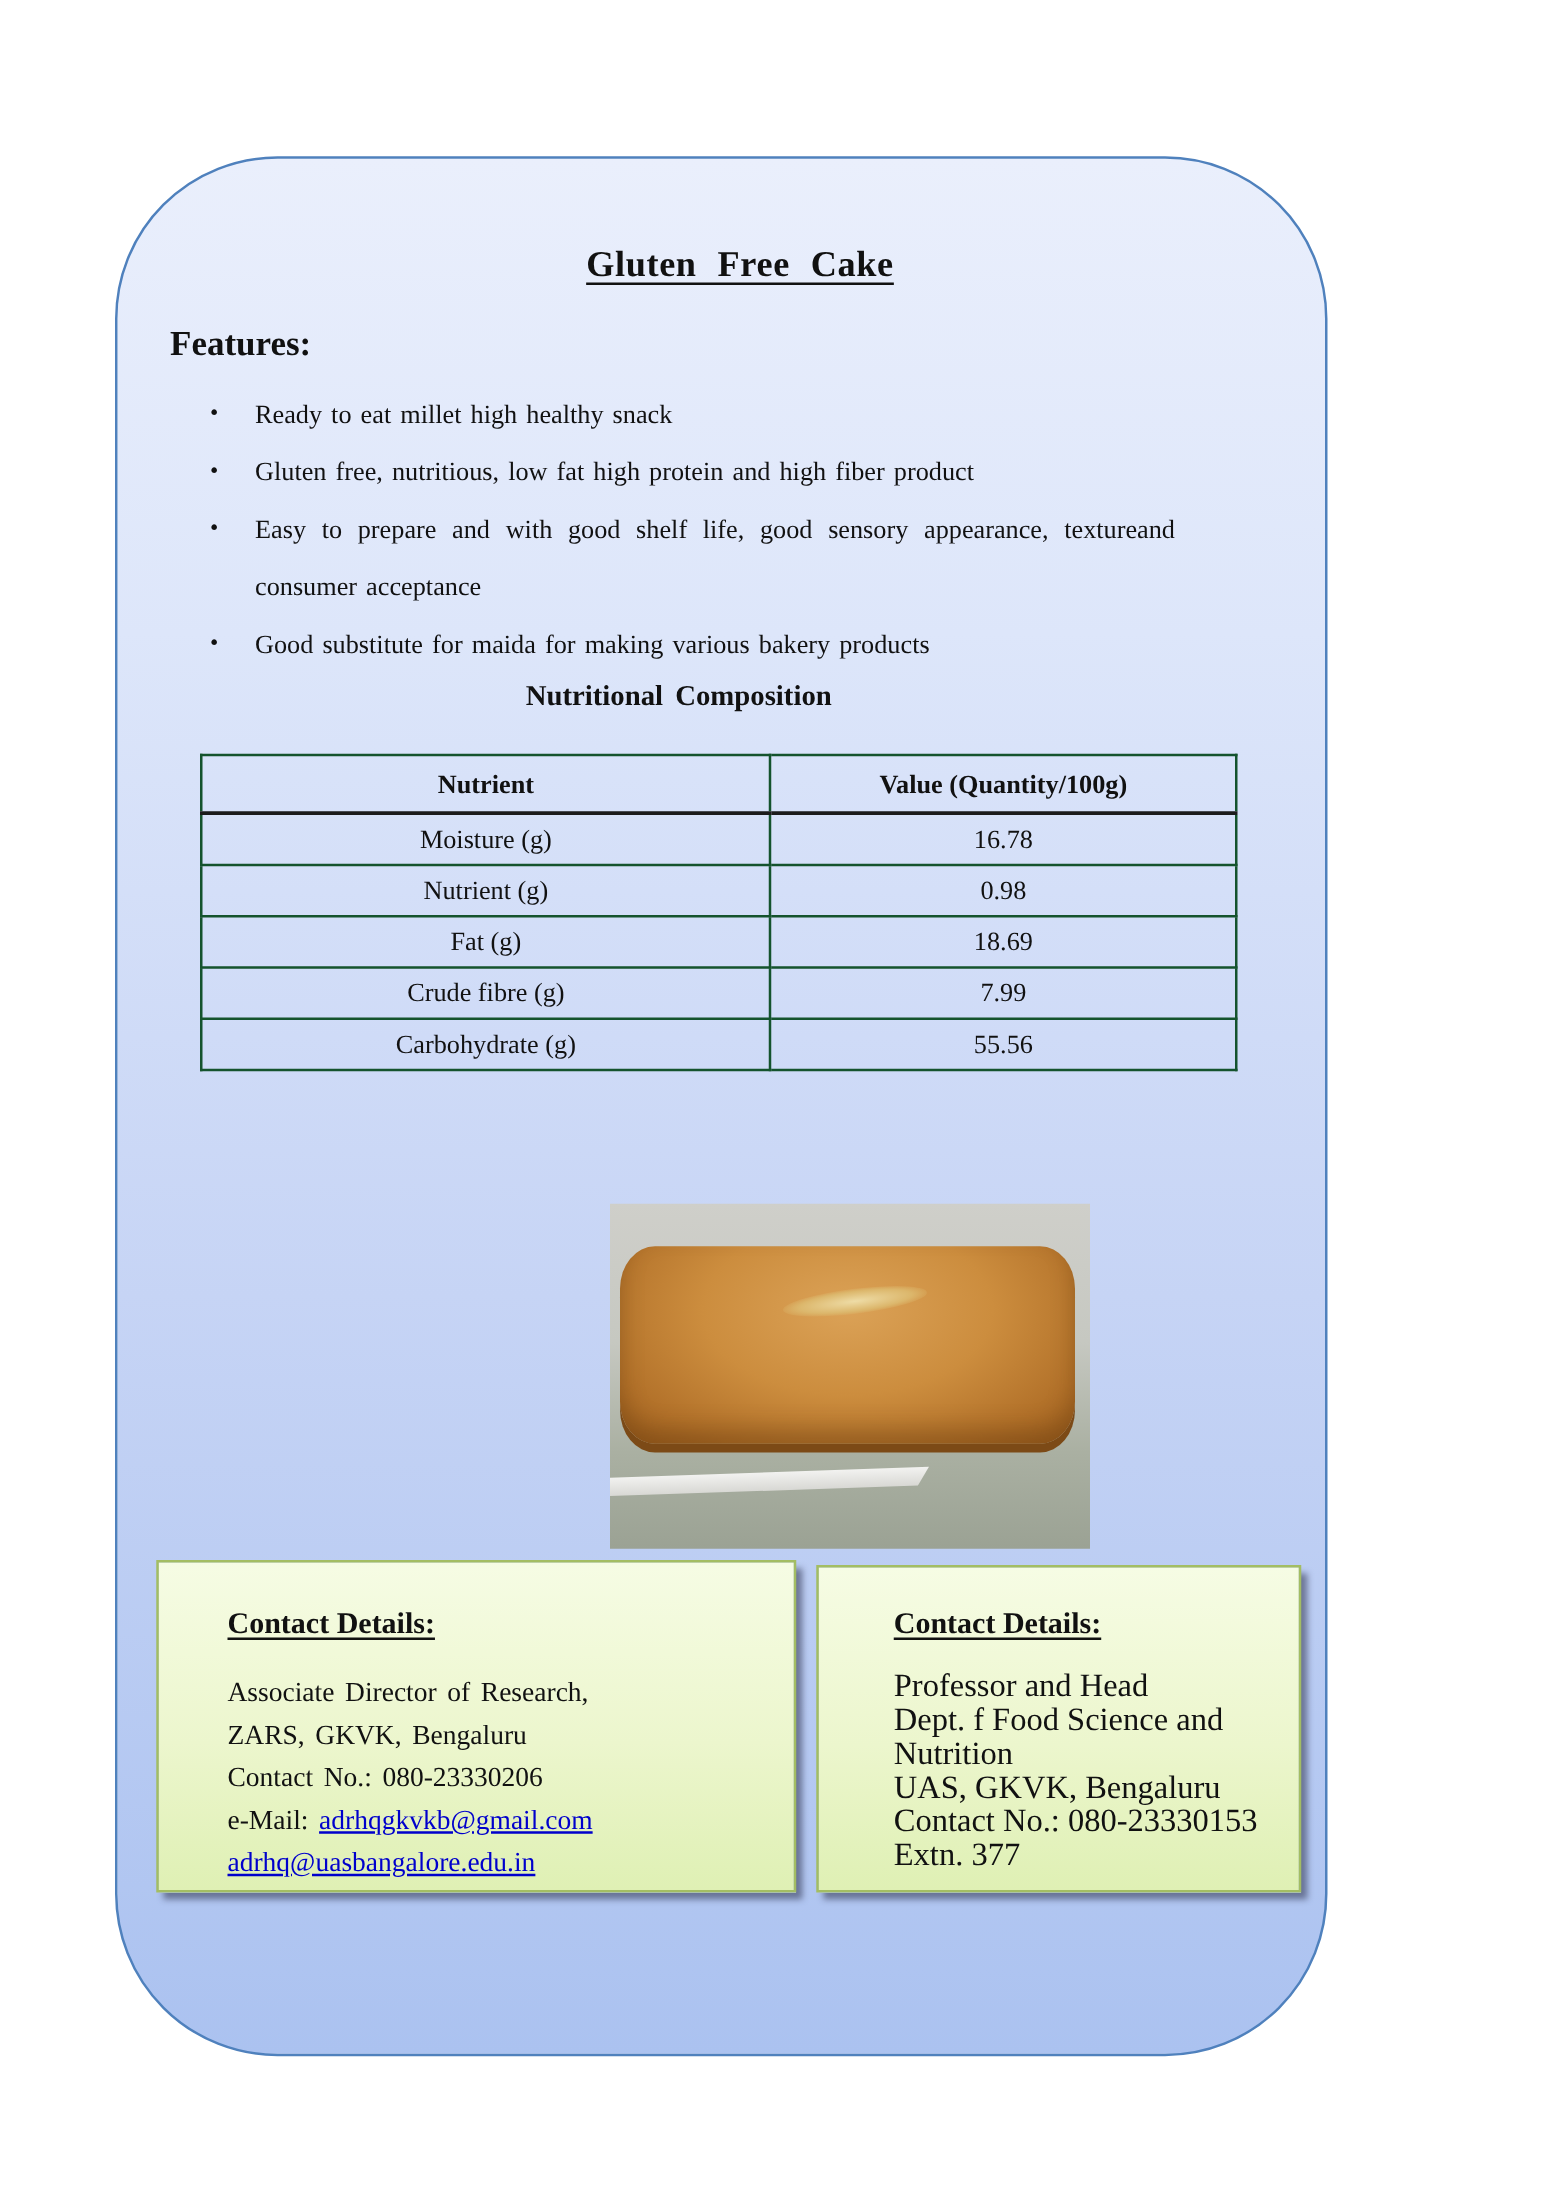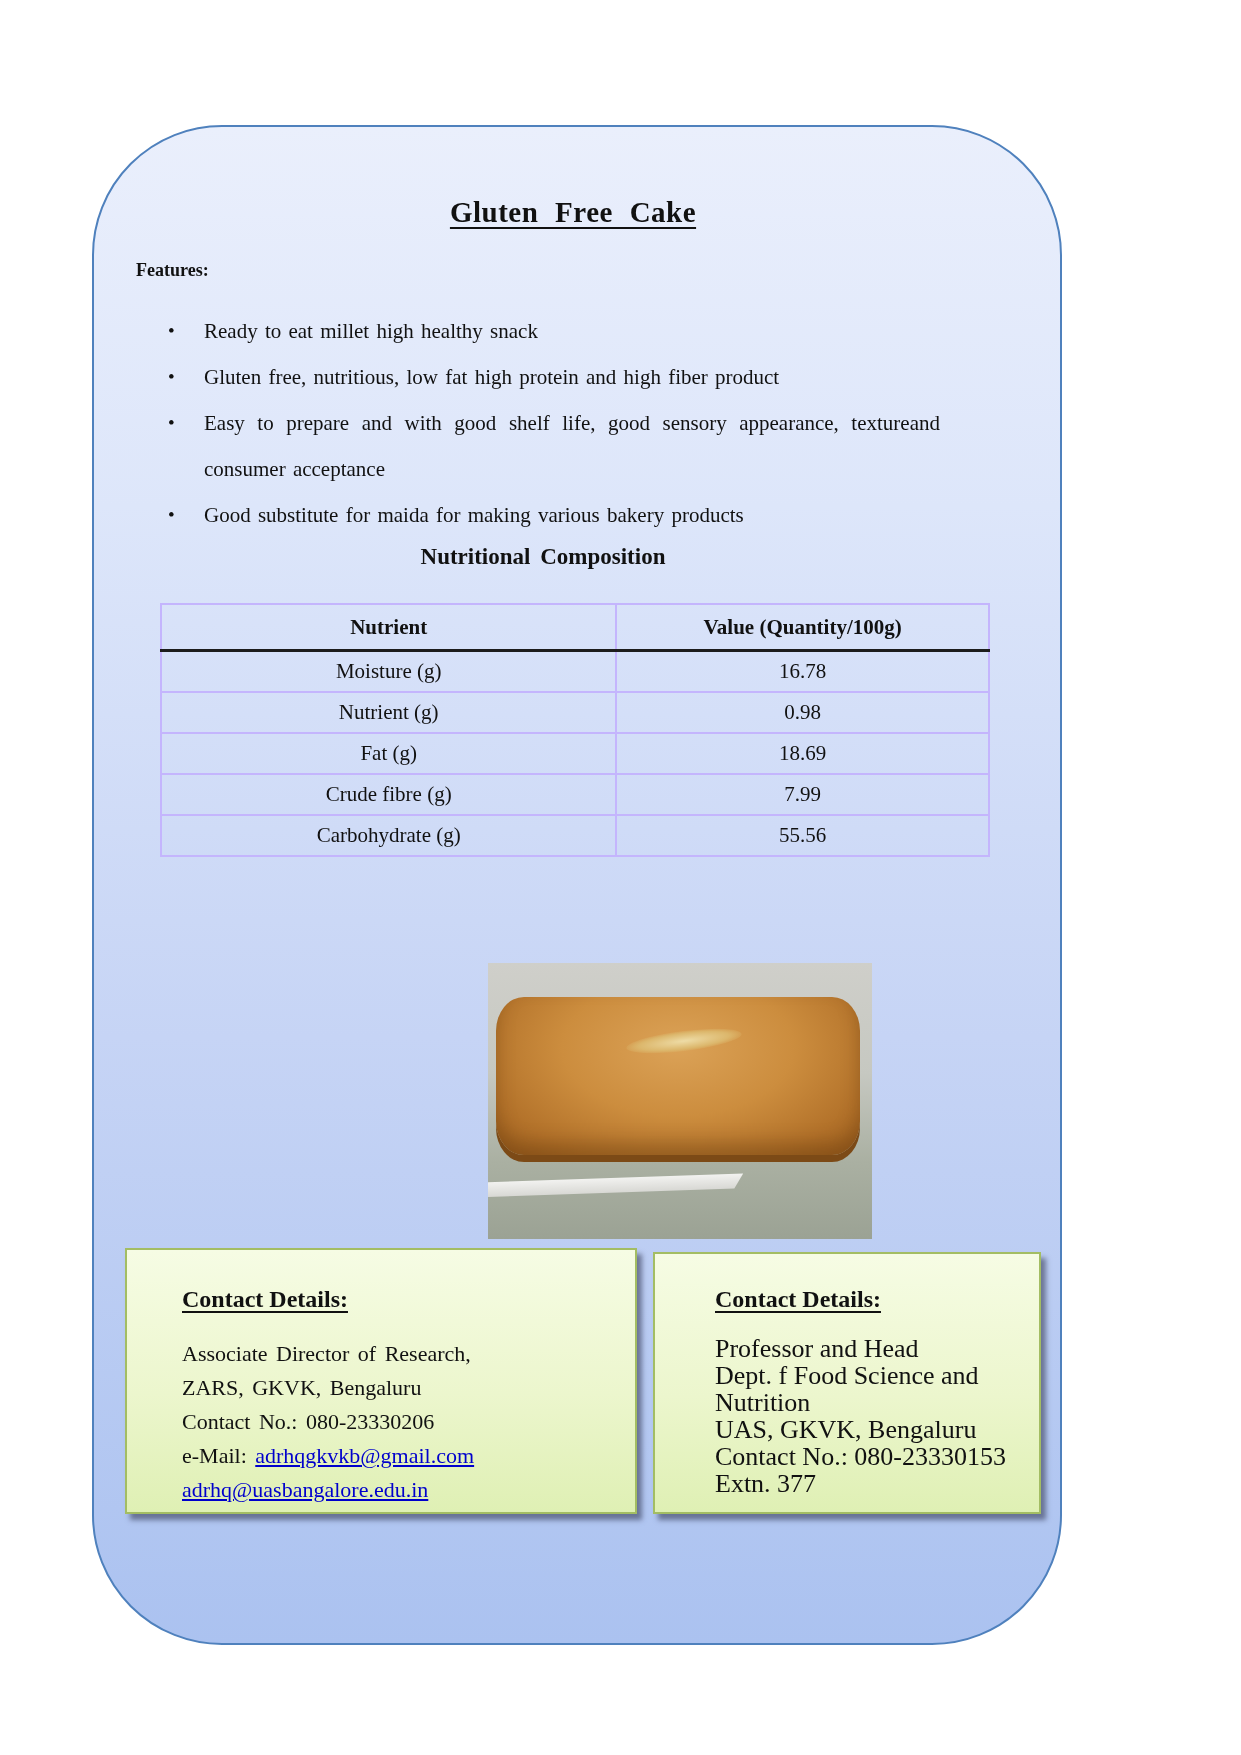--- a/index.html
+++ b/index.html
@@ -8,44 +8,44 @@
     font-family:"Liberation Serif","DejaVu Serif",serif;color:#111;
   }
   
   .panel{
     position:absolute;left:92px;top:125px;width:970px;height:1520px;
     border:2px solid #4f81bd;border-radius:130px;
     background:linear-gradient(180deg,#eaeffc 0%,#dde6fa 25%,#c6d4f5 60%,#abc2f0 100%);
     box-sizing:border-box;
   }
   .title{
-    position:absolute;left:88px;top:196px;width:970px;text-align:center;
+    position:absolute;left:107px;top:196px;width:970px;text-align:center;
     font-size:29px;font-weight:bold;letter-spacing:.5px;word-spacing:9px;
     text-decoration:underline;text-underline-offset:5px;
   }
   .features-heading{
-    position:absolute;left:136px;top:260px;font-size:18px;font-weight:bold;
+    position:absolute;left:136px;top:260px;font-size:28px;font-weight:bold;
   }
   .features{
     position:absolute;left:168px;top:308px;width:772px;
     list-style:none;margin:0;padding:0;font-size:21px;line-height:46px;
   }
   .features li{display:flex;}
   .blt{flex:none;width:36px;font-size:19px;}
   .btxt{flex:1;text-align:justify;word-spacing:2px;}
   .table-heading{
     position:absolute;left:88px;top:544px;width:910px;text-align:center;
     font-size:23px;font-weight:bold;word-spacing:4px;
   }
   table.nutrition{
     position:absolute;left:160px;top:603px;width:830px;
     border-collapse:collapse;table-layout:fixed;
   }
   table.nutrition th,table.nutrition td{
-    border:2px solid #c4b5fd;text-align:center;vertical-align:middle;
+    border:2px solid #14532d;text-align:center;vertical-align:middle;
     font-size:21px;padding:0;
   }
   table.nutrition th{height:44px;border-bottom:3px solid #1c1c1c;}
   table.nutrition td{height:39px;}
   .col-n{width:55%;} .col-v{width:45%;}
   
   .photo{
     position:absolute;left:488px;top:963px;width:384px;height:276px;
     background:linear-gradient(180deg,#cfcfca 0%,#c6c8c1 40%,#aab0a2 72%,#9ba294 100%);
     overflow:hidden;

